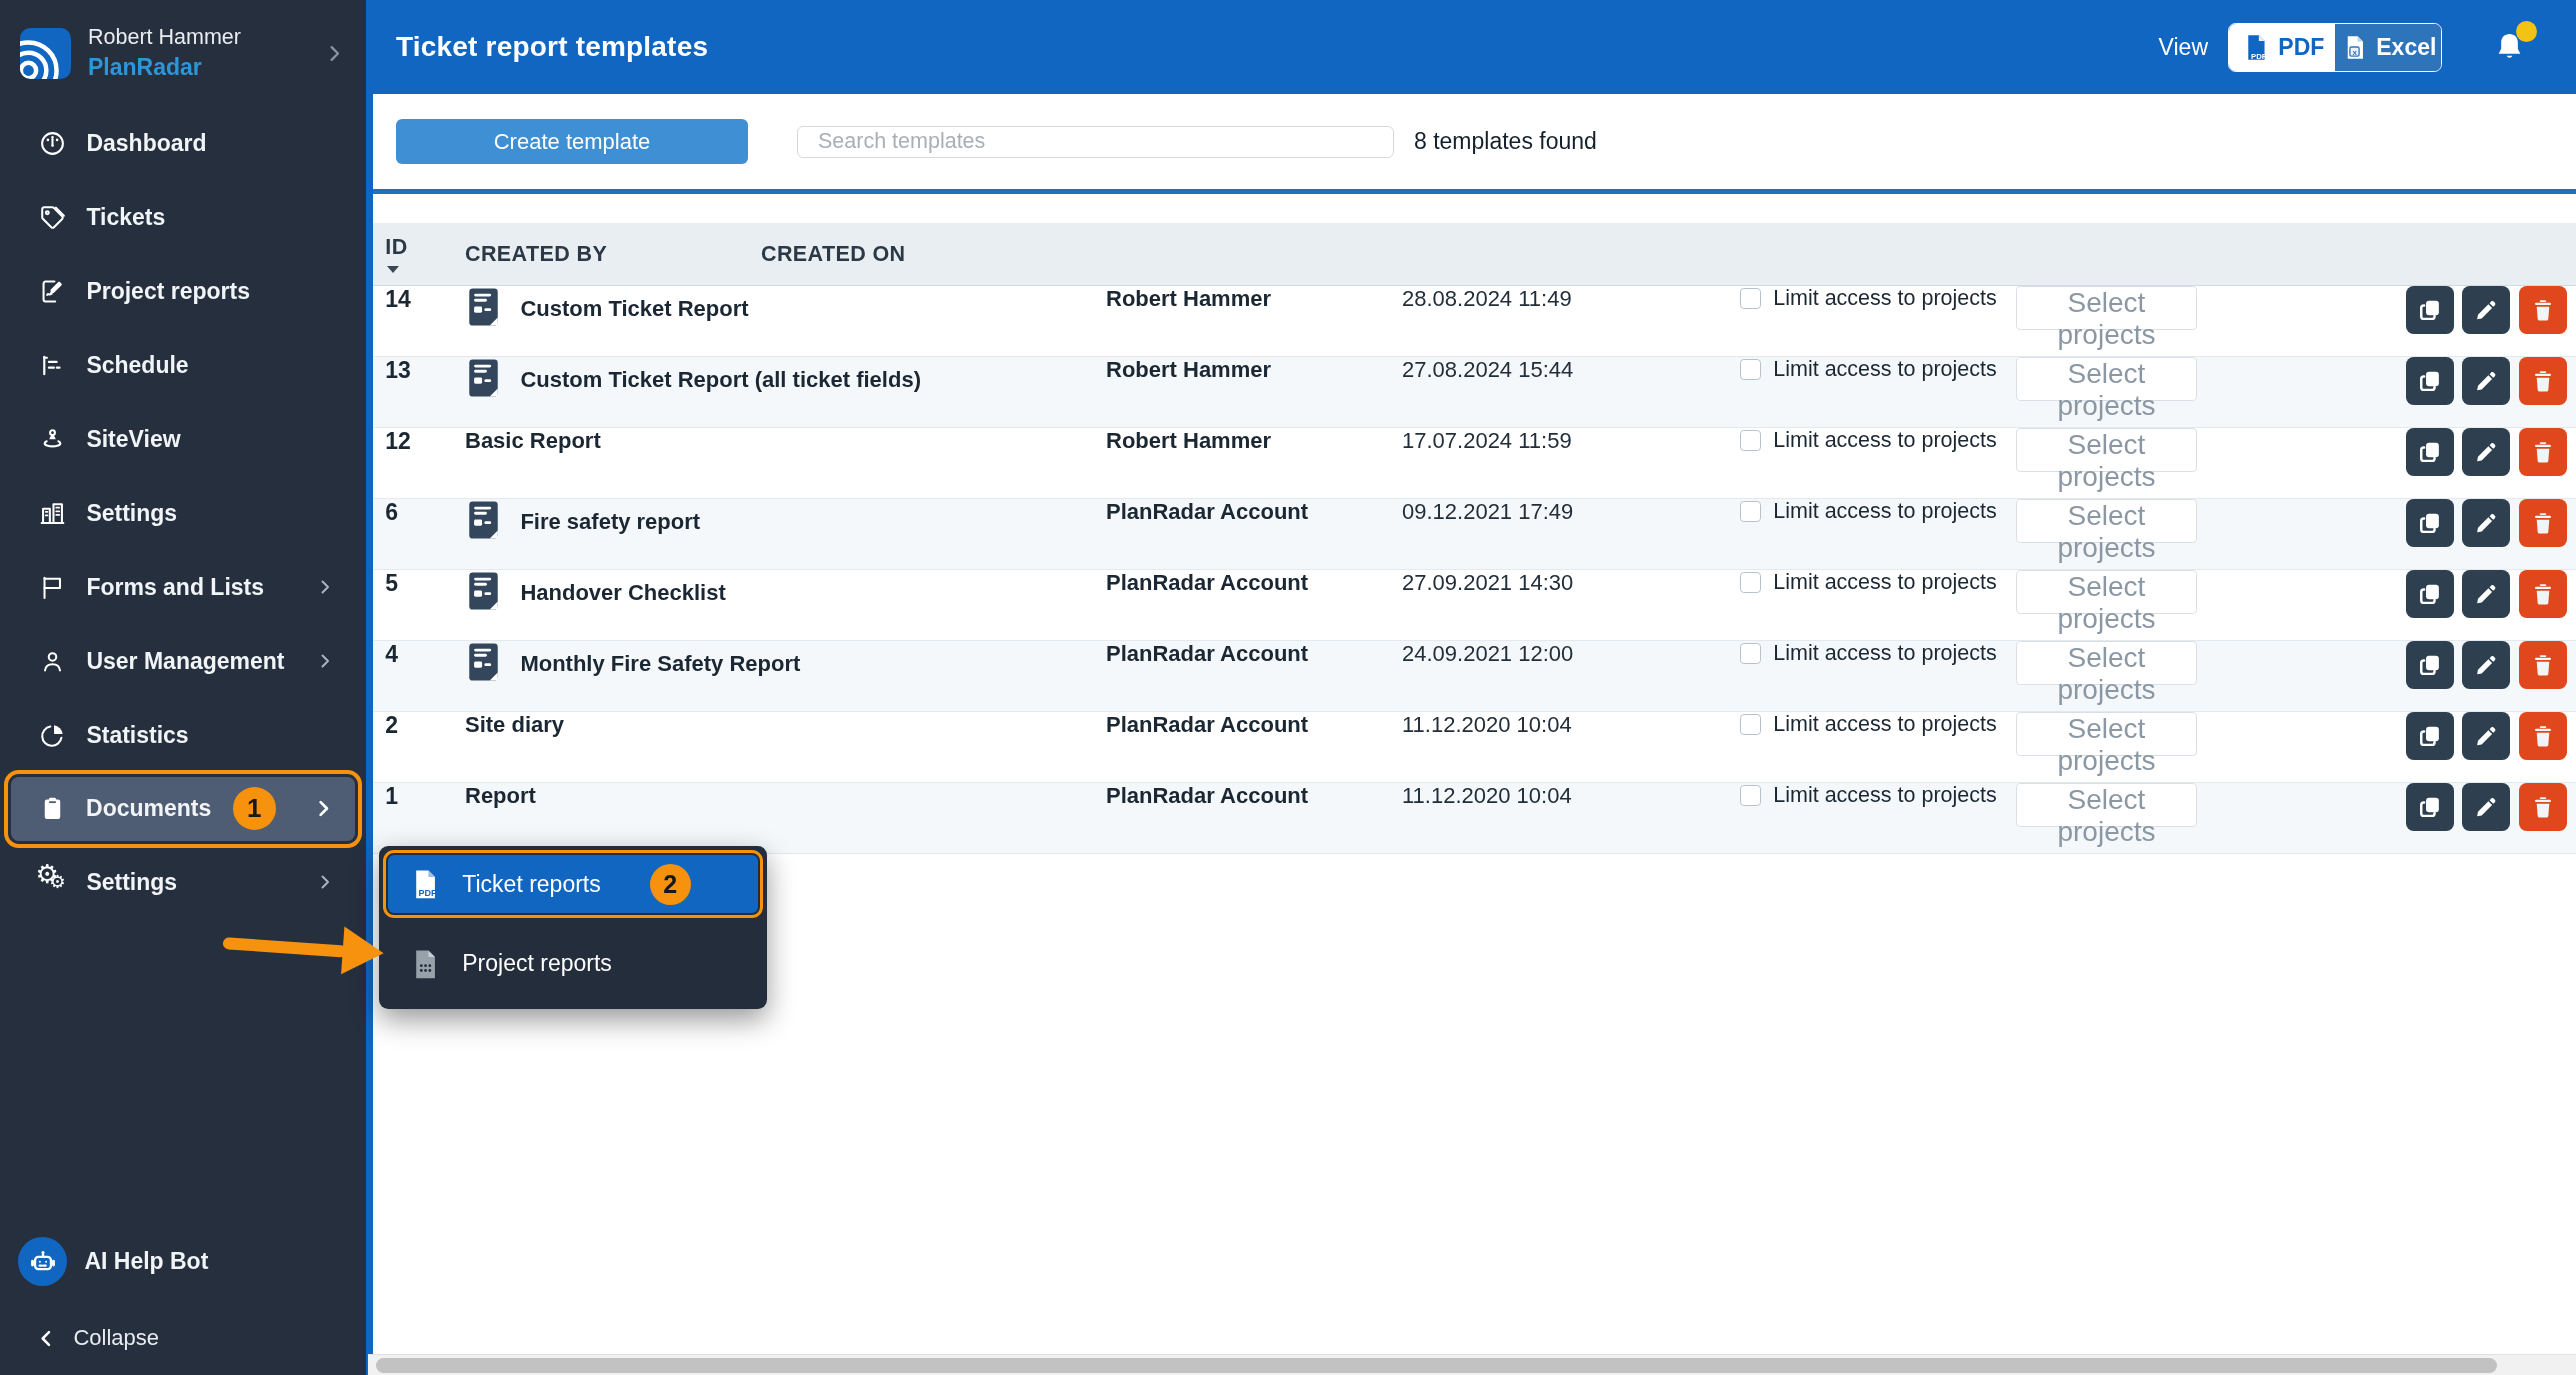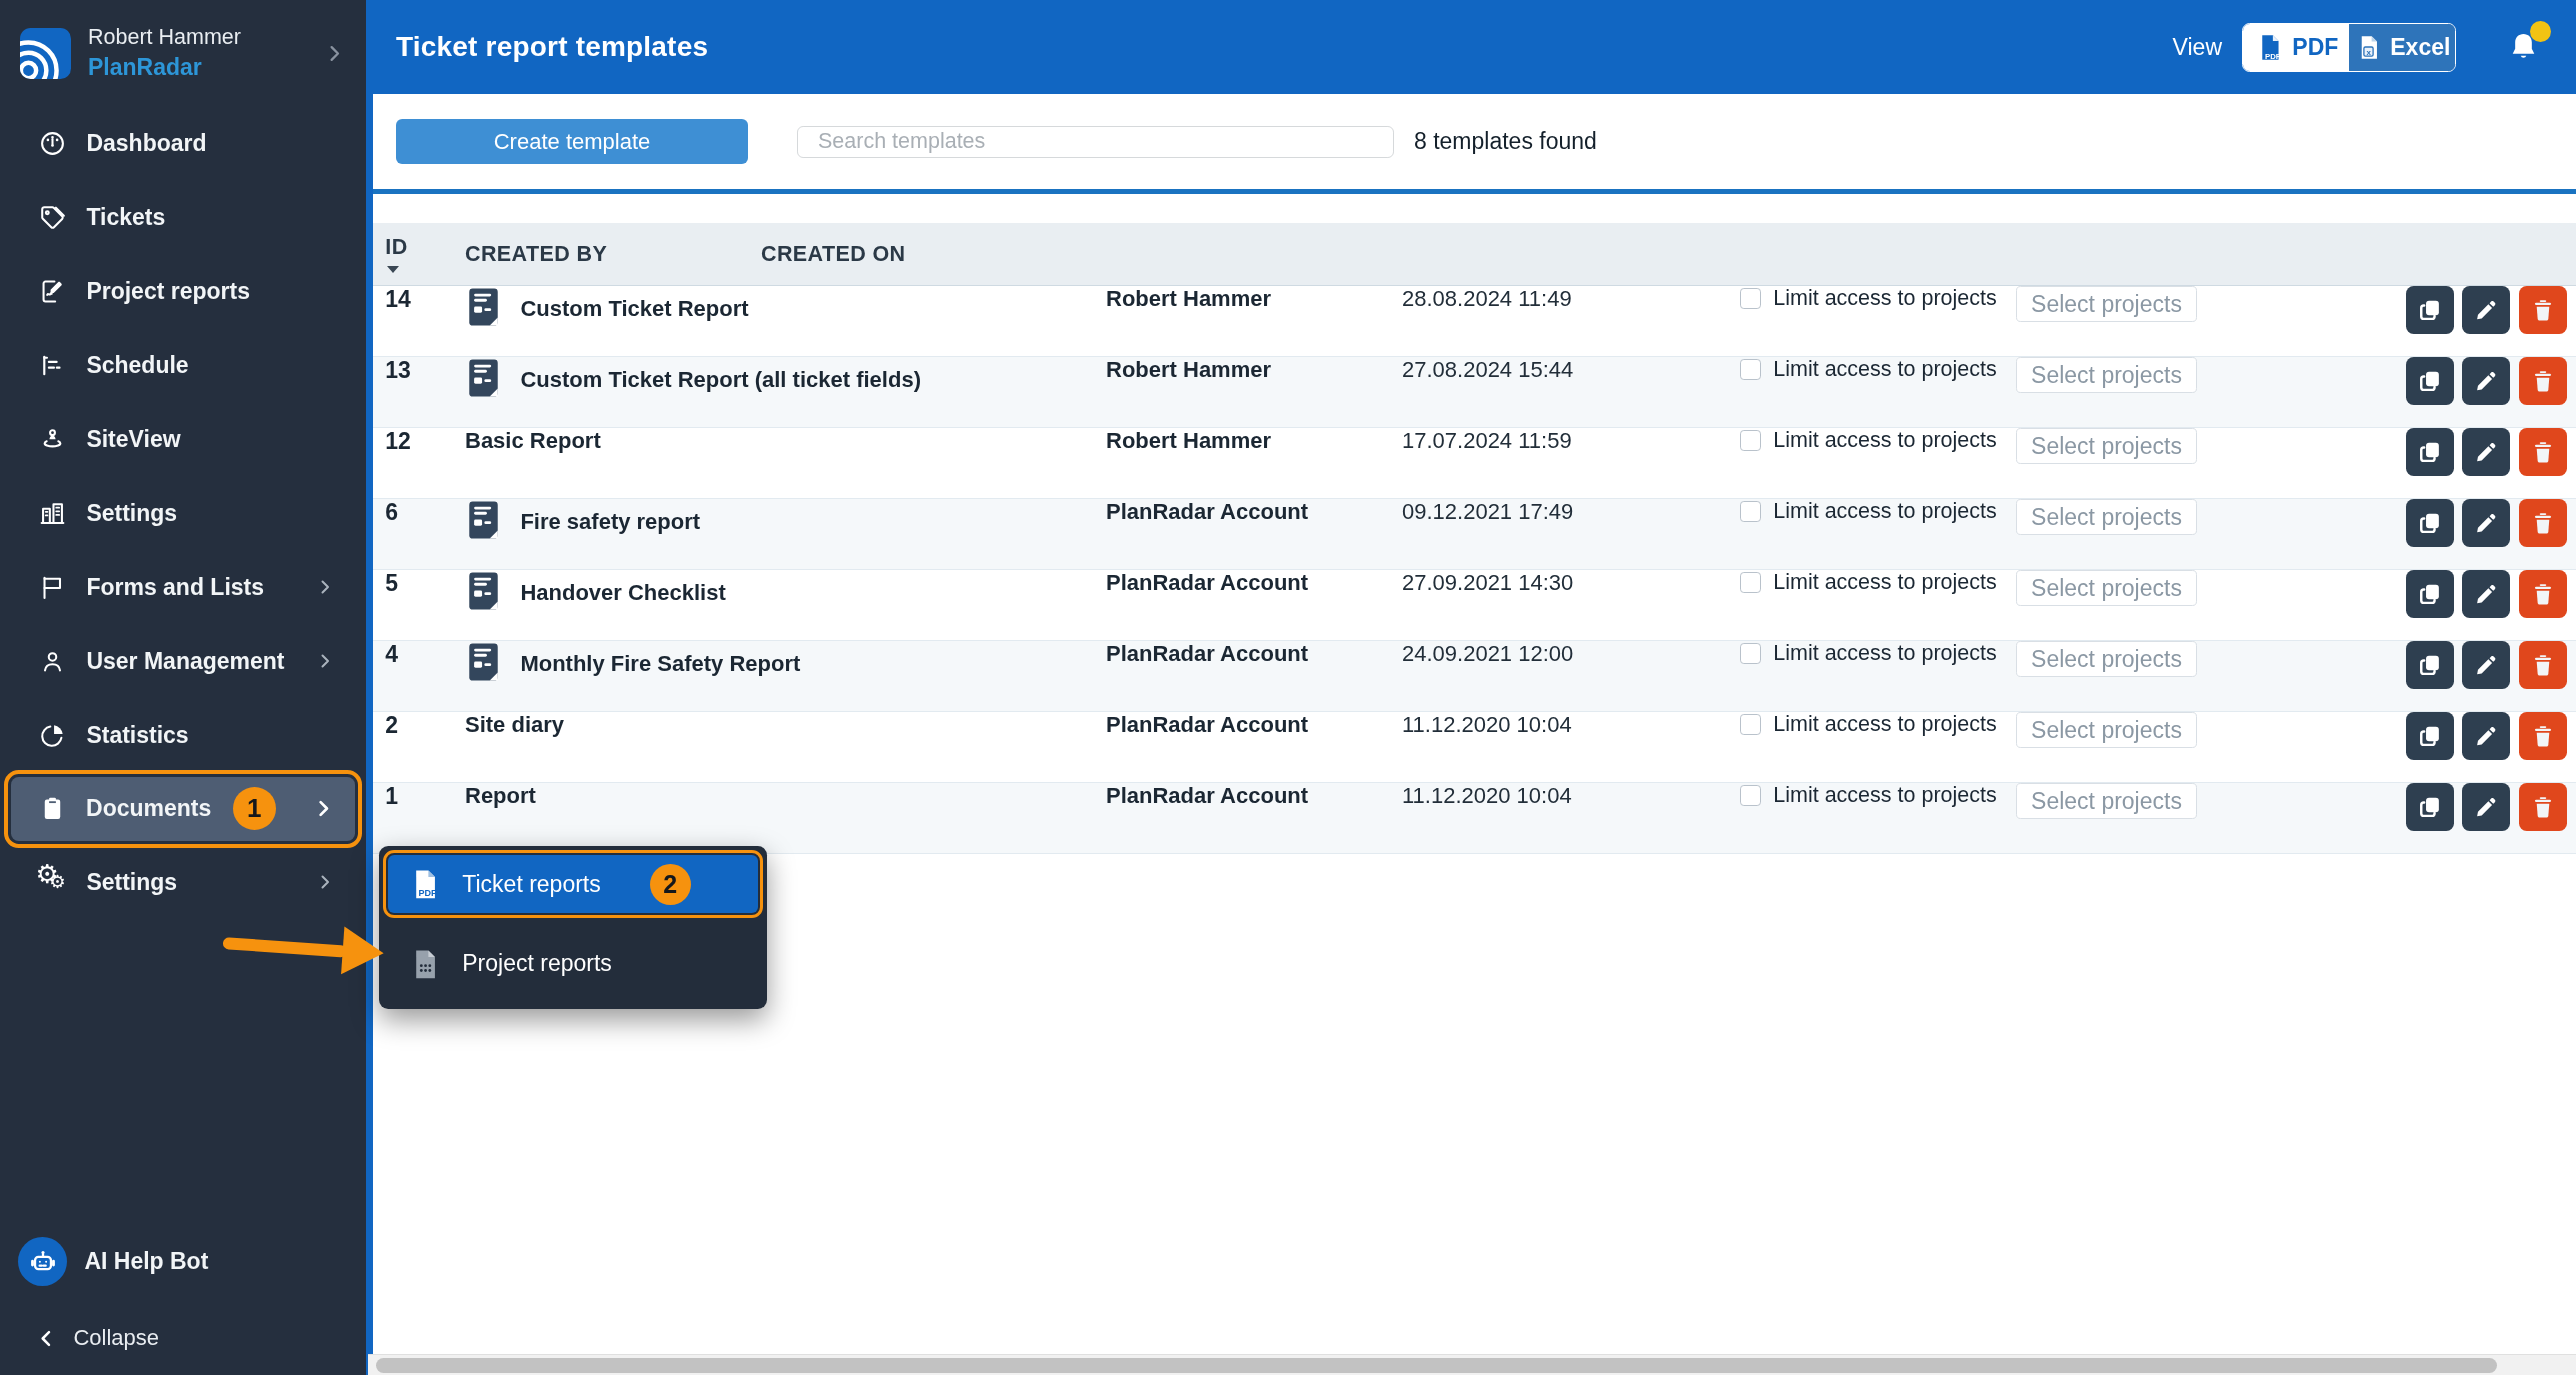--- a/index.html
+++ b/index.html
@@ -65,21 +65,21 @@
   .collapse {
     position:absolute; left:35px; top:1325px; display:flex; align-items:center; gap:15.4px; cursor:pointer;
   }
   .collapse-label { font-size:22px; color:#e9edf1; }
 
   
   .main { position:absolute; left:373px; top:0; width:2203px; height:1376px; background:#fff; }
 
   .topbar {
     height:94px; background:#1166c2; display:flex; align-items:center;
-    padding:0 34px 0 23px; color:#fff;
+    padding:0 48px 0 23px; color:#fff;
   }
   .page-title { font-size:28px; font-weight:bold; letter-spacing:0.2px; }
   .topbar .spacer { flex:1; }
   .view-label { font-size:23px; margin-right:20px; }
   .toggle {
     display:flex; border:1.5px solid #fff; border-radius:7.7px; overflow:hidden; height:49px;
   }
   .seg { width:106px; display:flex; align-items:center; justify-content:center; gap:7.7px; font-size:23px; font-weight:bold; cursor:pointer; }
   .seg-pdf { background:#fff; color:#1166c2; }
   .seg-excel { background:#2e74ba; color:#fff; }
@@ -130,22 +130,22 @@
   .row .c-id { font-weight:bold; font-size:23px; }
   .tname { font-weight:bold; }
   .row .c-by { font-weight:bold; }
   .row .c-on { font-weight:normal; color:#222e39; }
   .doc-ic { width:37px; height:45px; flex:0 0 37px; }
   .checkbox {
     width:21px; height:21px; border:1.5px solid #b9c2cb; border-radius:3.8px; background:#fff; cursor:pointer; flex:0 0 21px;
   }
   .limit-label { font-size:21.5px; color:#1b2733; }
   .select-btn {
-    width:181px; height:36px; background:#fff; border:1.5px solid #d9dfe5; border-radius:4.6px;
-    color:#8b98a4; font-size:23px; font-family:inherit; cursor:pointer;
+    width:181px; height:44px; background:#fff; border:1.5px solid #d9dfe5; border-radius:4.6px;
+    color:#8b98a4; font-size:28px; font-family:inherit; cursor:pointer;
   }
   .abtn {
     width:48px; height:48px; border:none; border-radius:7.7px; cursor:pointer;
     display:flex; align-items:center; justify-content:center;
   }
   .abtn.slate { background:#2e3f50; }
   .abtn.red { background:#e0471c; }
 
   
   .flyout {

